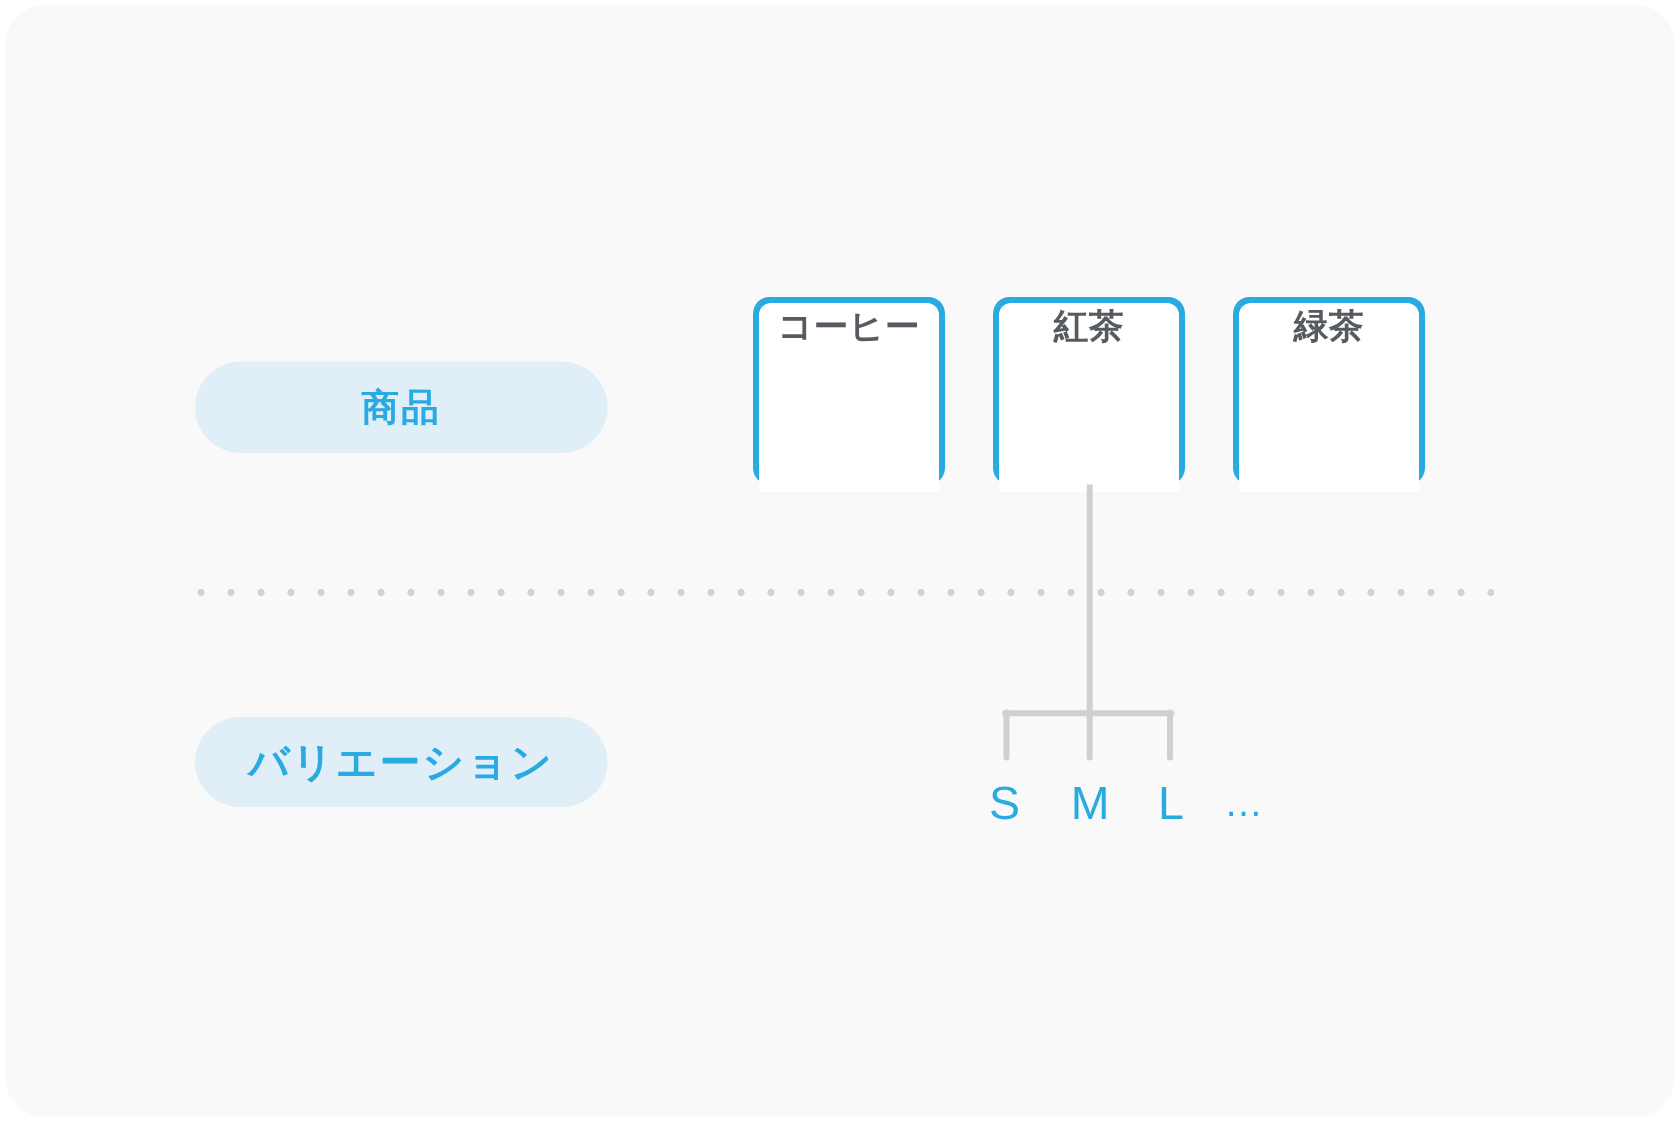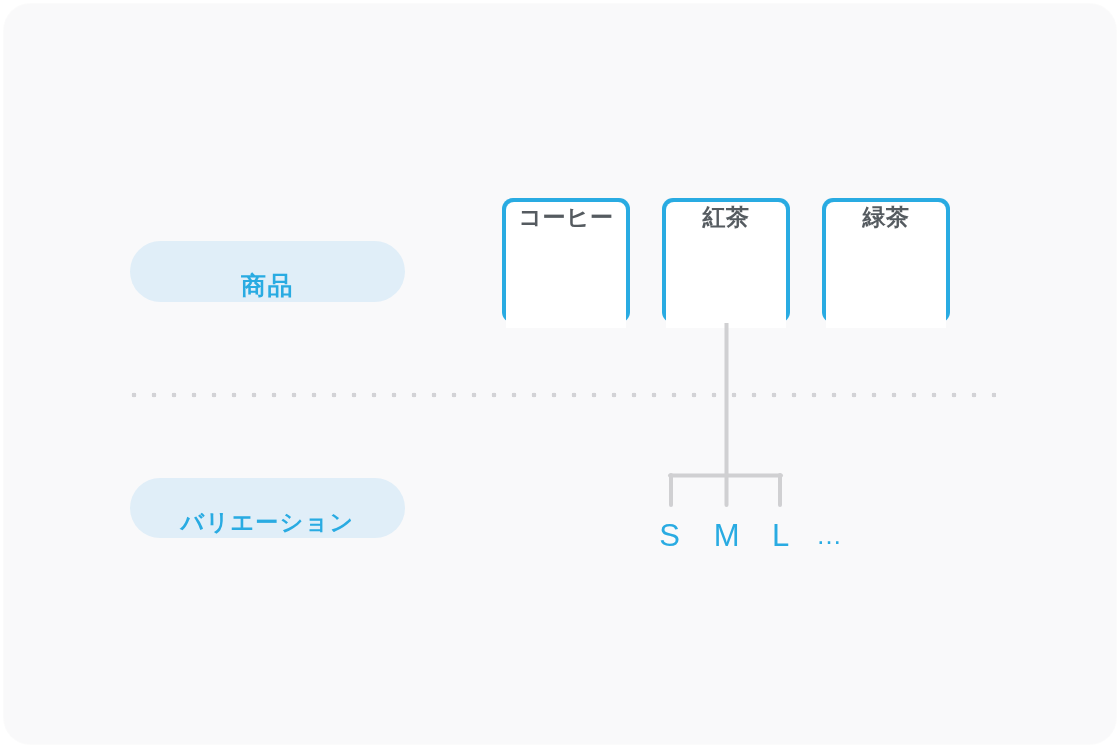--- a/index.html
+++ b/index.html
@@ -30,42 +30,42 @@
     height: 740px;
     background: #f9f9fa;
     border-radius: 26px;
     box-shadow: 0 0 0 1px rgba(0,0,0,0.015);
   }
 
   
   .pill {
     position: absolute;
     display: flex;
-    align-items: flex-end;
+    align-items: center;
     justify-content: center;
     background: #e0eef8;
     border-radius: 999px;
     color: #29abe2;
     font-weight: bold;
     letter-spacing: 0.06em;
     white-space: nowrap;
   }
   #pill-product {
     left: 130px;
     top: 241px;
     width: 275px;
     height: 61px;
     font-size: 25px;
   }
   #pill-variation {
     left: 130px;
     top: 478px;
     width: 275px;
     height: 60px;
-    font-size: 23px;
+    font-size: 27px;
   }
 
   
   .divider {
     position: absolute;
     left: 124px;
     top: 392px;
     width: 872px;
     height: 6px;
     background-image: radial-gradient(circle, #d3d3d6 2.2px, rgba(211,211,214,0) 2.6px);

